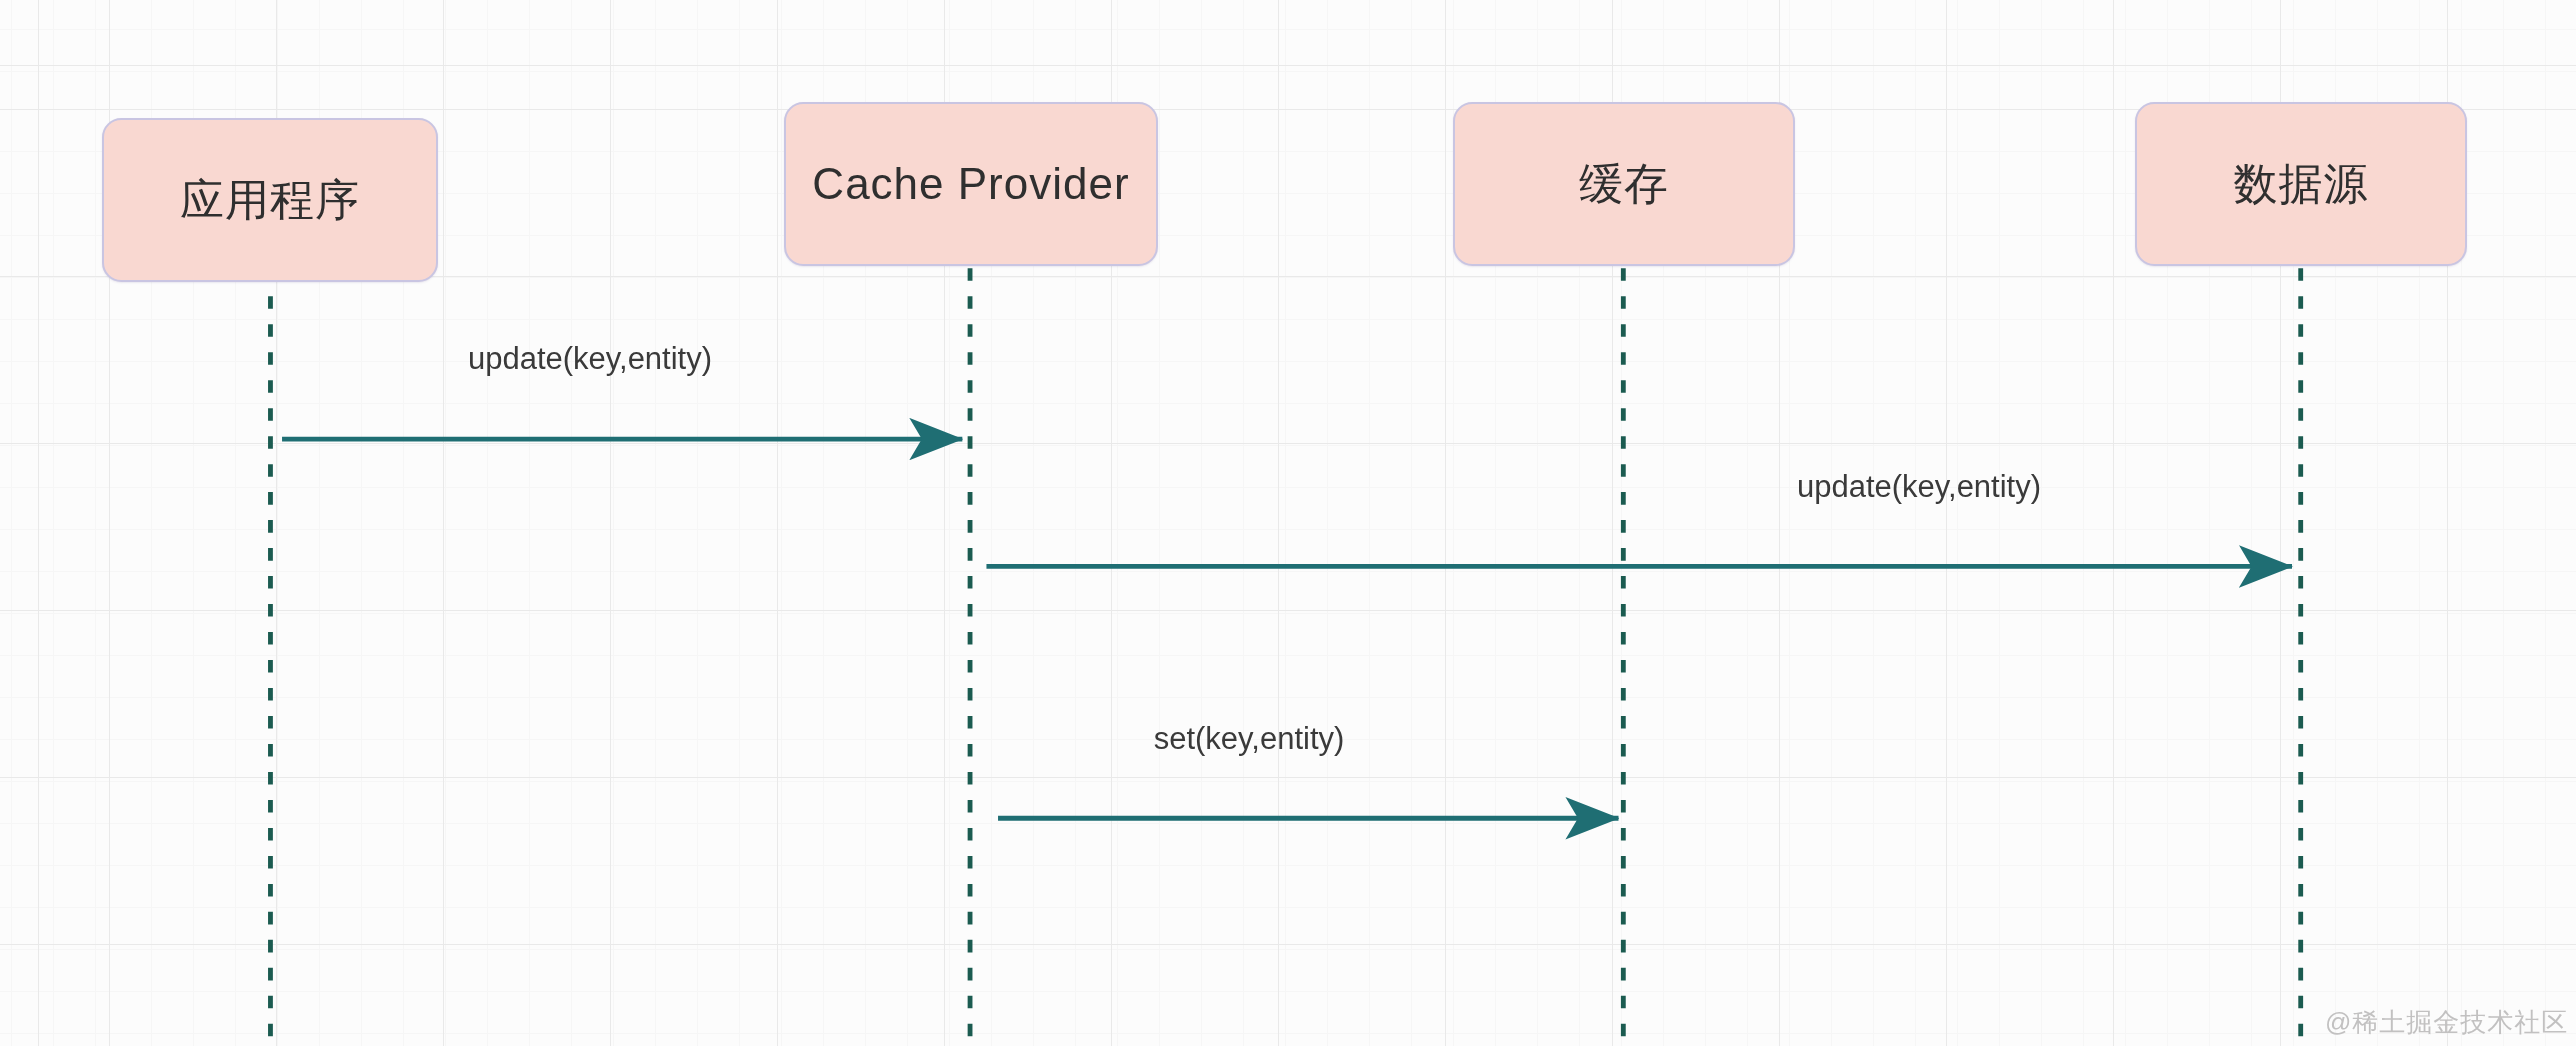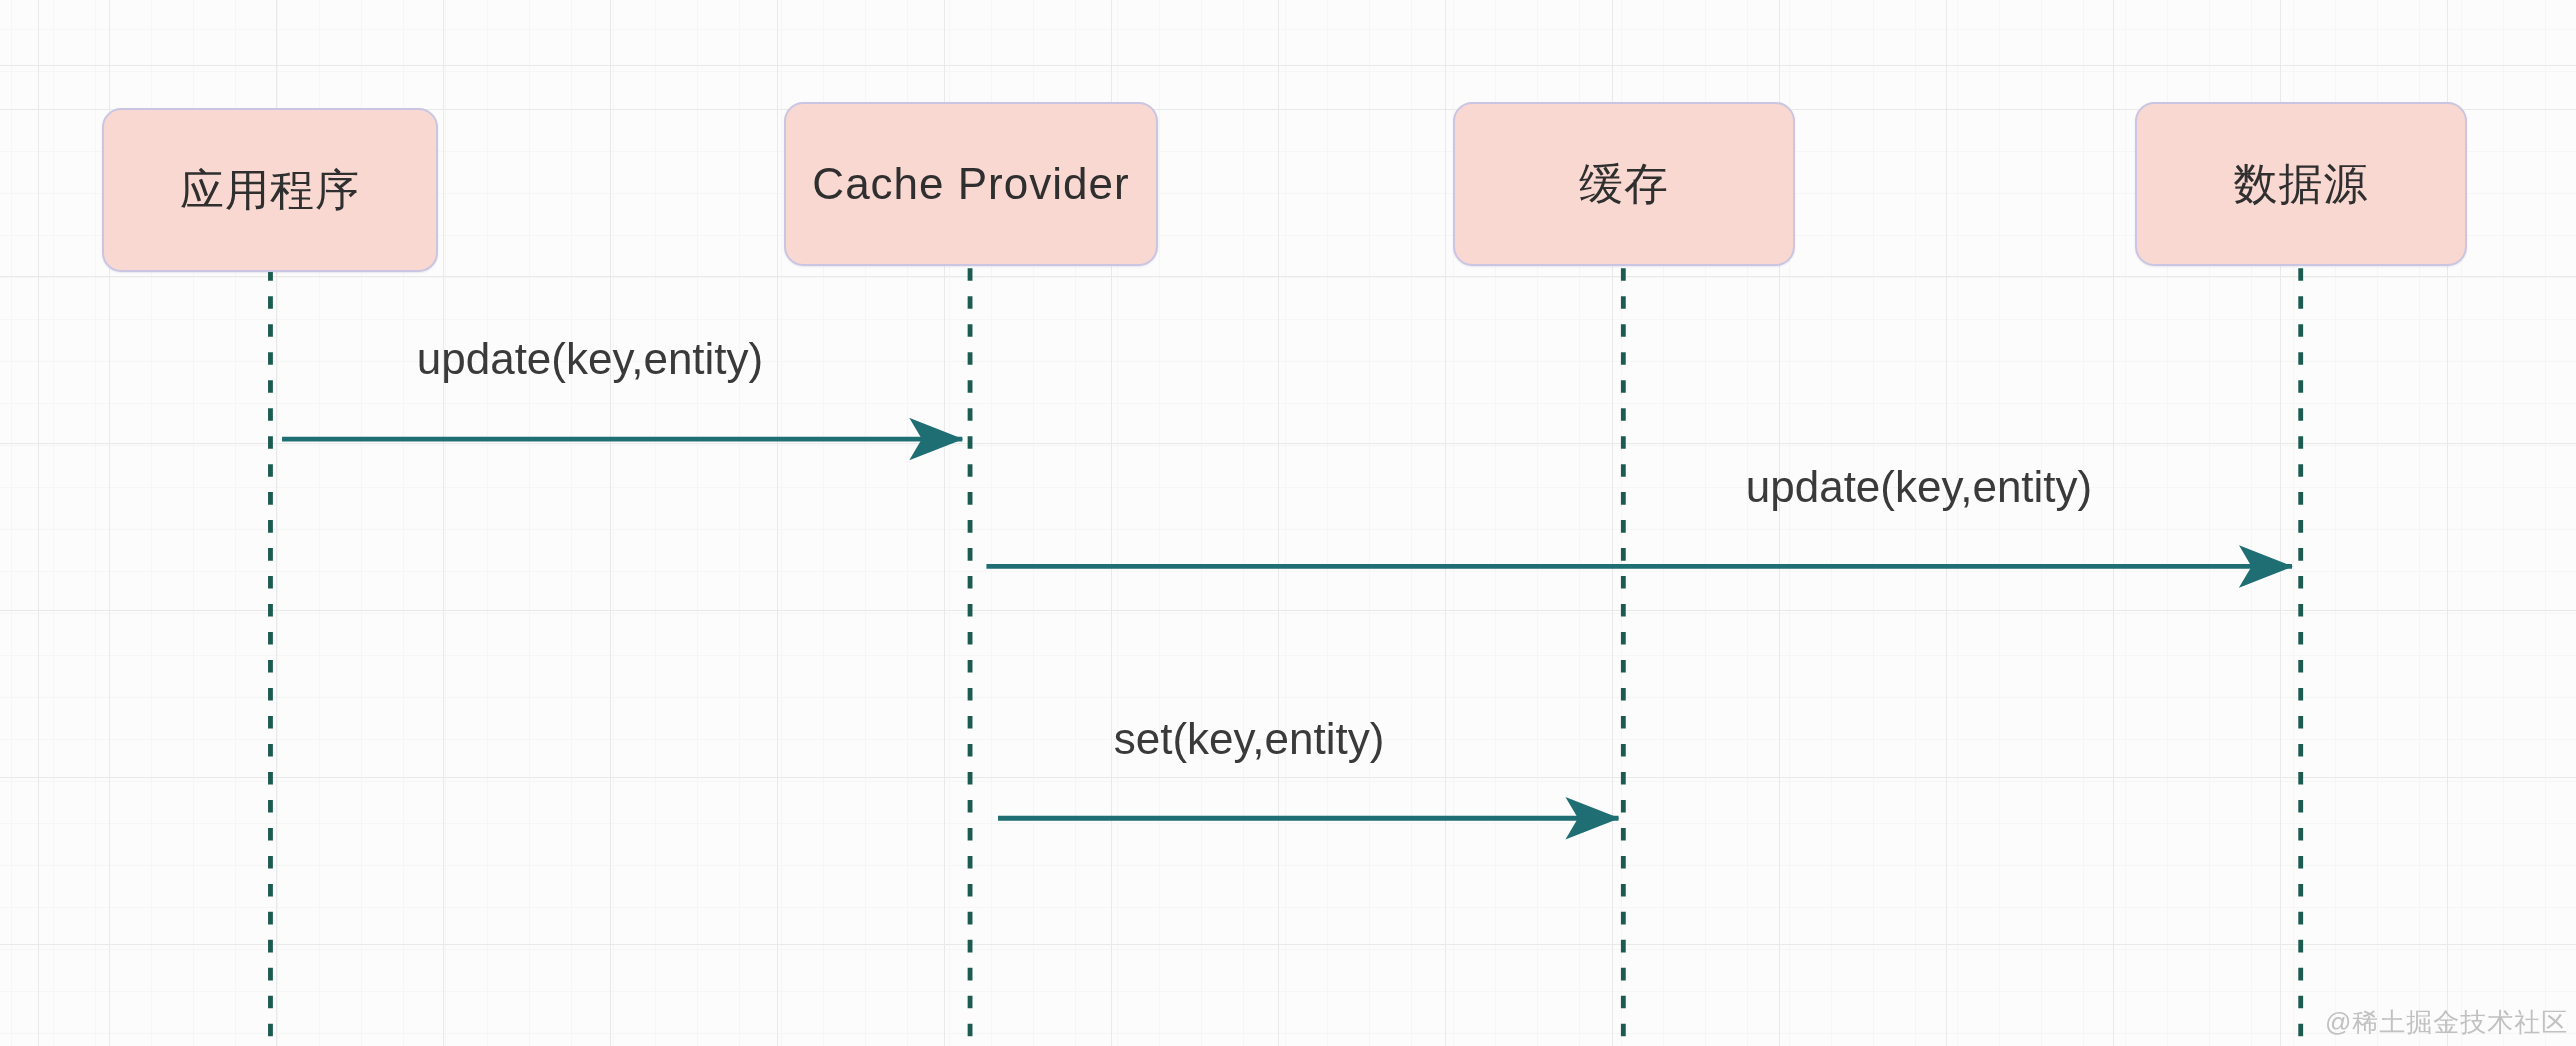--- a/index.html
+++ b/index.html
@@ -37,28 +37,28 @@
     height:164px;
     background:var(--actor-fill);
     border:2.9px solid var(--actor-border);
     border-radius:19.3px;
     box-sizing:border-box;
     display:flex;align-items:center;justify-content:center;
     font-size:44px;color:var(--actor-text);
     letter-spacing:1px;
     box-shadow:0 1px 1.9px rgba(120,110,160,.15);
   }
-  .actor-1{left:102px;top:108px;width:336px;}
+  .actor-1{left:102px;top:118px;width:336px;}
   .actor-2{left:784px;top:102px;width:374px;align-items:center;}
   .actor-3{left:1453px;top:102px;width:342px;}
   .actor-4{left:2135px;top:102px;width:332px;}
   .msg-label{
     position:absolute;
     transform:translate(-50%,-50%);
-    font-size:44px;color:var(--label-text);
+    font-size:31px;color:var(--label-text);
     white-space:nowrap;
   }
   .label-1{left:590px;top:359px;}
   .label-2{left:1919px;top:487px;}
   .label-3{left:1249px;top:739px;}
   .watermark{
     position:absolute;
     right:7.7px;bottom:5.8px;
     font-size:26px;color:var(--watermark-text);
     letter-spacing:1px;

